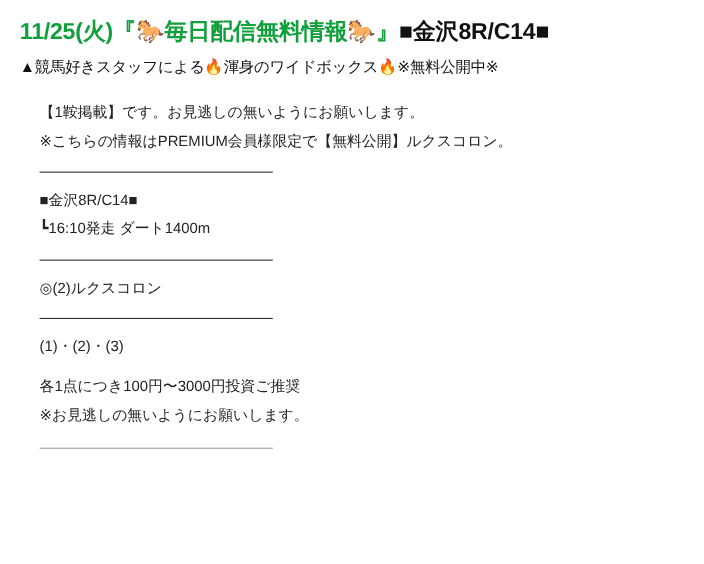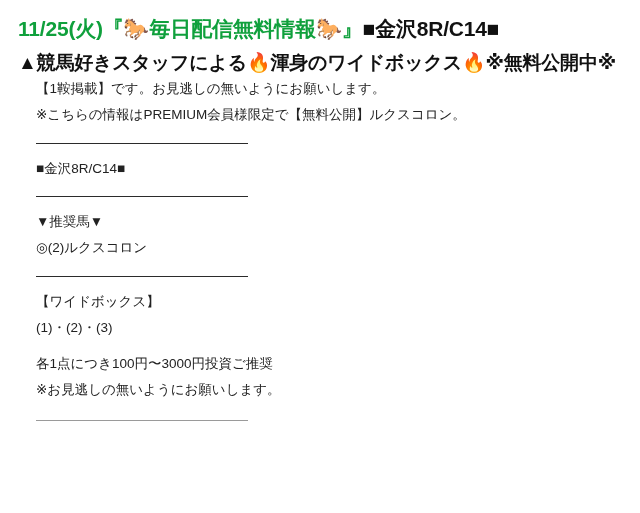--- a/index.html
+++ b/index.html
@@ -29,28 +29,29 @@
     letter-spacing: -0.2px;
   }
   .title-green {
     color: #0fa03c;
   }
   .title-black {
     color: #111111;
   }
   .subtitle {
     margin-top: 9px;
-    font-size: 19px;
-    font-weight: bold;
+    font-size: 14px;
+    font-weight: normal;
     color: #111111;
     line-height: 1.3;
     white-space: nowrap;
     letter-spacing: -0.2px;
   }
   .body-block {
+    margin-top: 20px;
     padding-left: 18px;
   }
   .line {
     font-size: 13.5px;
     line-height: 1.95;
     color: #222222;
     white-space: nowrap;
   }
   .rule {
     width: 212px;
@@ -78,29 +79,28 @@
   <div class="subtitle">▲競馬好きスタッフによる🔥渾身のワイドボックス🔥※無料公開中※</div>
 
   <div class="body-block">
 
     <div class="line">【1鞍掲載】です。お見逃しの無いようにお願いします。</div>
     <div class="line">※こちらの情報はPREMIUM会員様限定で【無料公開】ルクスコロン。</div>
 
     <div class="rule"></div>
 
     <div class="line">■金沢8R/C14■</div>
+    <div class="line">┗16:10発走 ダート1400m</div>
 
     <div class="rule"></div>
 
-    <div class="line">▼推奨馬▼</div>
     <div class="line">◎(2)ルクスコロン</div>
 
     <div class="rule"></div>
 
-    <div class="line">【ワイドボックス】</div>
     <div class="line">(1)・(2)・(3)</div>
 
     <div class="spacer-10"></div>
 
     <div class="line">各1点につき100円〜3000円投資ご推奨</div>
     <div class="line">※お見逃しの無いようにお願いします。</div>
 
     <div class="rule thin gap-top"></div>
 
   </div>

